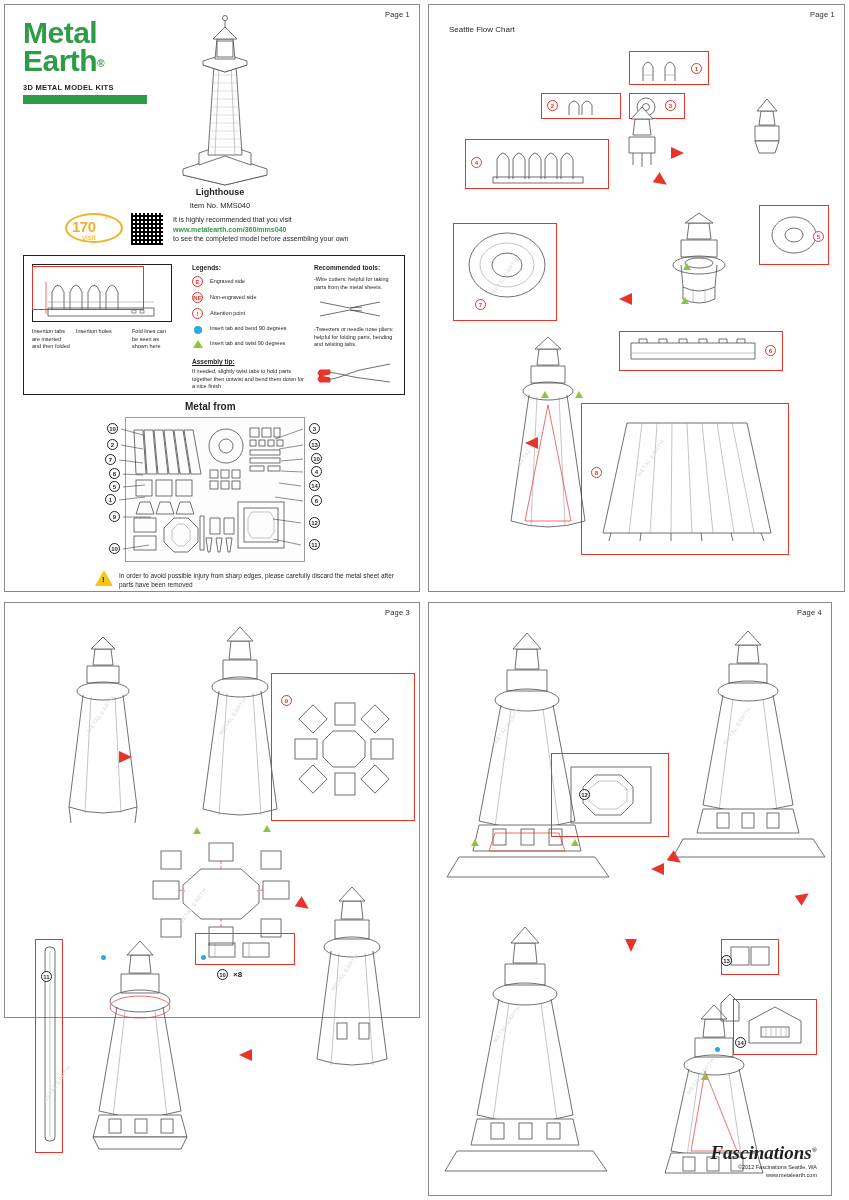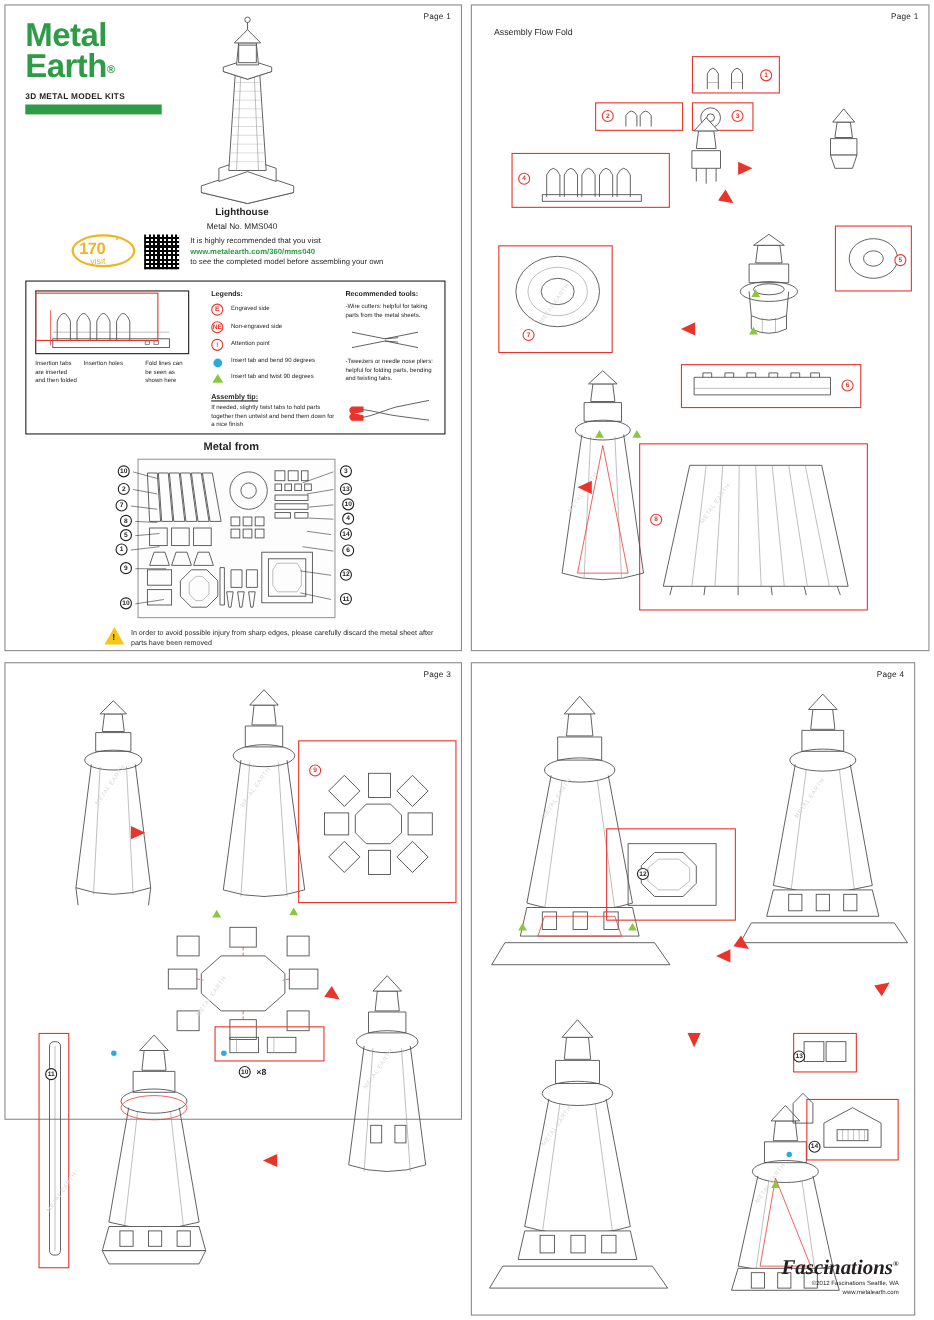--- a/index.html
+++ b/index.html
@@ -207,21 +207,21 @@
       <polygon class="ln2" points="40,46 60,46 58,26 42,26"></polygon>
       <rect class="ln2" x="42" y="28" width="16" height="16"></rect>
 
       <polygon class="ln2" points="38,26 62,26 50,14"></polygon>
 
       <line class="ln" x1="50" y1="14" x2="50" y2="6"></line>
       <circle class="ln2" cx="50" cy="5" r="2.5"></circle>
     </svg>
 
     <div class="model-title">Lighthouse</div>
-    <div class="model-item">Metal  No.   MMS040</div>
+    <div class="model-item">Item  No.   MMS040</div>
 
     <div class="badge360">
       <div class="ring"></div>
       <div class="num">170</div>
       <div class="deg">°</div>
       <div class="view">visit</div>
     </div>
     <div class="qr"></div>
     <div class="promo">
       <span>It is highly recommended that you visit</span><br>
@@ -390,21 +390,21 @@
 
     <div class="warn-wrap">
       <div class="warn-tri"></div>
       <div class="warn-ex">!</div>
       <div class="warn-text">In order to avoid possible injury from sharp edges, please carefully discard the metal sheet after parts have been removed</div>
     </div>
   </div>
 
   <div class="page" id="page2">
     <div class="page-label">Page 1</div>
-    <div class="flow-title">Assembly Flow Fold</div>
+    <div class="flow-title">Seattle Flow Chart</div>
 
     <div class="rbox" style="left:200px; top:46px; width:80px; height:34px;"></div>
     <svg style="position:absolute; left:208px; top:50px;" width="50" height="28">
       <path class="ln" d="M6,26 L6,12 Q11,2 16,12 L16,26"></path>
       <path class="ln" d="M28,26 L28,12 Q33,2 38,12 L38,26"></path>
       <line class="lnthin" x1="6" y1="20" x2="16" y2="20"></line>
       <line class="lnthin" x1="28" y1="20" x2="38" y2="20"></line>
     </svg>
     <div class="callout" style="left:262px; top:58px;border-color:#e8342a;color:#e8342a;">1</div>
 

